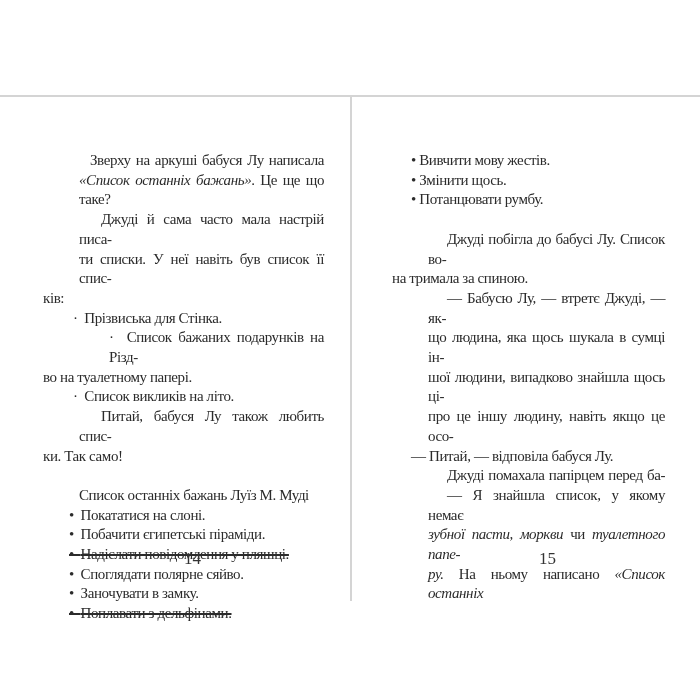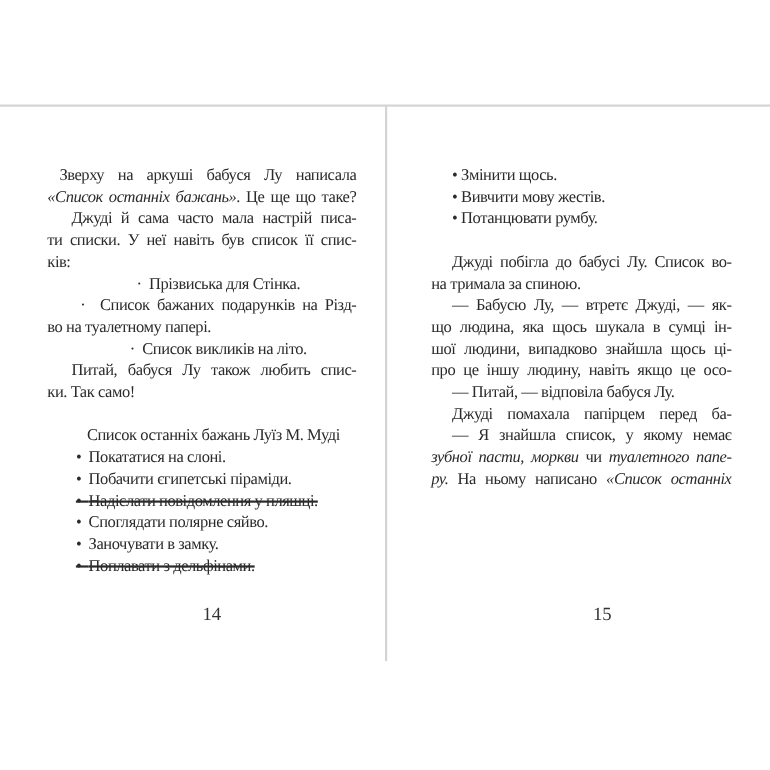--- a/index.html
+++ b/index.html
@@ -19,26 +19,26 @@
     background:#d4d4d4;
   }
   .page {
     position:absolute; top:151px;
     font-size:15px; line-height:19.7px; letter-spacing:-0.4px;
   }
   .pl { left:43px;  width:281px; }
   .pr { left:392px; width:273px; }
   .line { min-height:19.7px; }
   .sp   { height:19.7px; }
-  .j { text-align:justify; text-align-last:justify; }
+  .j { text-align:justify; text-align-last:justify;margin-left:36px; }
   .ind-open { text-indent:11px; }
   .pl .ind  { text-indent:22px; }
   .pr .ind  { text-indent:19px; }
   .head { font-weight:normal; padding-left:36px; }
-  .li-dot    { padding-left:30px;text-align:center; }
+  .li-dot    { padding-left:30px; }
   .li-disc   { padding-left:26px; }
   .li-disc-r { padding-left:19px; }
   .st { text-decoration:line-through; text-decoration-thickness:1.6px; }
   .i  { font-style:italic; }
   .pagenum {
     position:absolute; top:549px;
     font-size:17px; letter-spacing:0; color:#333333;
   }
   .pn-l { left:184px; }
   .pn-r { left:539px; }
@@ -64,22 +64,22 @@
       <div class="line sp"></div>
       <div class="line head"><span>Список останніх бажань Луїз М. Муді</span></div>
       <div class="line li-disc"><span>•&nbsp;&nbsp;</span><span>Покататися на слоні.</span></div>
       <div class="line li-disc"><span>•&nbsp;&nbsp;</span><span>Побачити єгипетські піраміди.</span></div>
       <div class="line li-disc"><span class="st"><span>•&nbsp;&nbsp;</span><span>Надіслати повідомлення у пляшці.</span></span></div>
       <div class="line li-disc"><span>•&nbsp;&nbsp;</span><span>Споглядати полярне сяйво.</span></div>
       <div class="line li-disc"><span>•&nbsp;&nbsp;</span><span>Заночувати в замку.</span></div>
       <div class="line li-disc"><span class="st"><span>•&nbsp;&nbsp;</span><span>Поплавати з дельфінами.</span></span></div>
     </div>
   <div class="page pr" id="page-right">
+      <div class="line li-disc-r"><span>•&nbsp;</span><span>Вивчити мову жестів.</span></div>
       <div class="line li-disc-r"><span>•&nbsp;</span><span>Змінити щось.</span></div>
-      <div class="line li-disc-r"><span>•&nbsp;</span><span>Вивчити мову жестів.</span></div>
       <div class="line li-disc-r"><span>•&nbsp;</span><span>Потанцювати румбу.</span></div>
       <div class="line sp"></div>
       <div class="line ind j"><span>Джуді побігла до бабусі Лу. Список во-</span></div>
       <div class="line"><span>на тримала за спиною.</span></div>
       <div class="line ind j"><span>— Бабусю Лу, — втретє Джуді, — як-</span></div>
       <div class="line  j"><span>що людина, яка щось шукала в сумці ін-</span></div>
       <div class="line  j"><span>шої людини, випадково знайшла щось ці-</span></div>
       <div class="line  j"><span>про це іншу людину, навіть якщо це осо-</span></div>
       <div class="line ind"><span>— Питай, — відповіла бабуся Лу.</span></div>
       <div class="line ind j"><span>Джуді помахала папірцем перед ба-</span></div>

